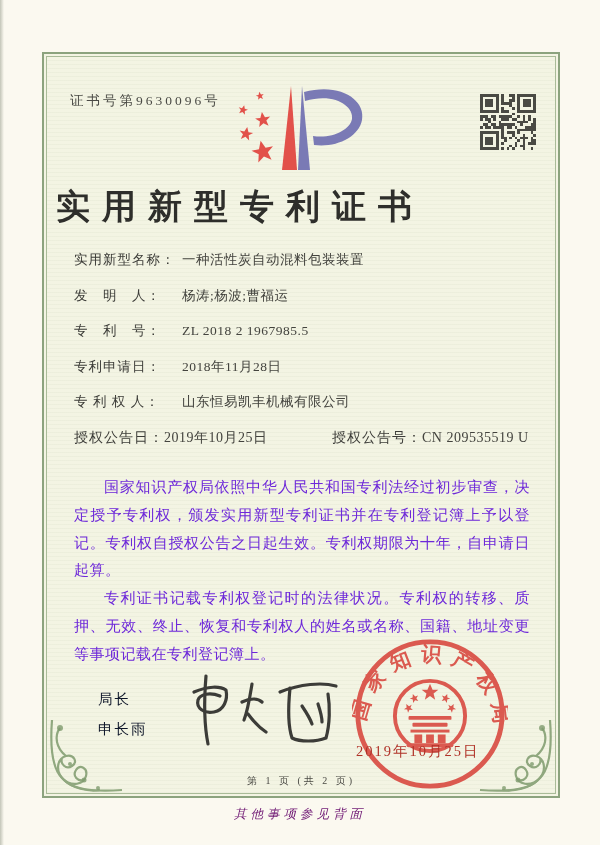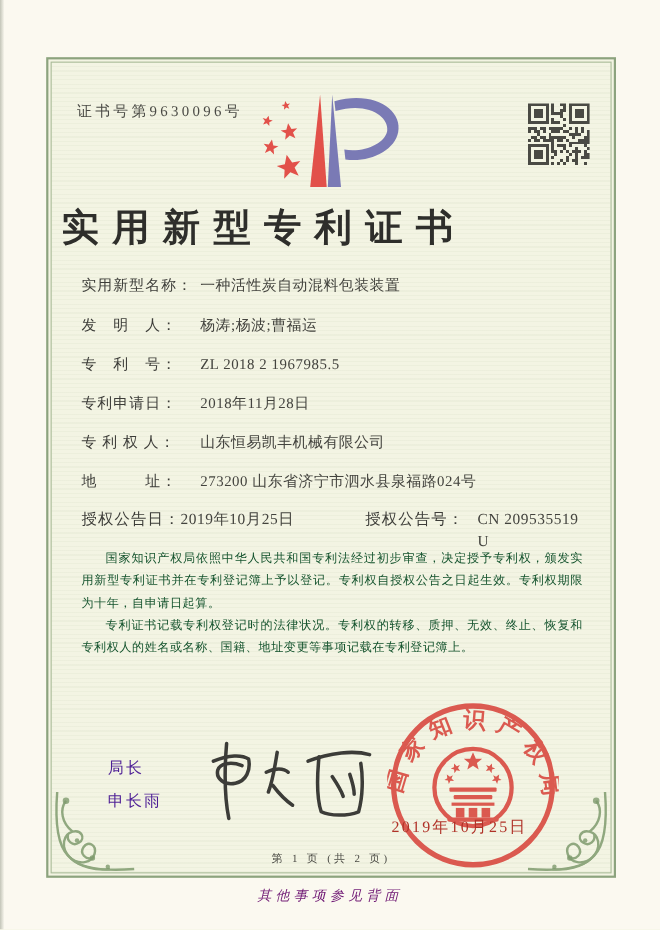--- a/index.html
+++ b/index.html
@@ -44,32 +44,32 @@
     font-size: 34px; font-weight: 600;
     letter-spacing: 12px; color: #2e2e2b; text-indent: 12px;
   }
 
   .fields { position: absolute; left: 30px; right: 26px; top: 196px; }
   .field-row { display: flex; margin-bottom: 15.5px; font-size: 13.5px; line-height: 20px; }
   .field-label { flex: 0 0 108px; color: #3c3c38; letter-spacing: 1px; white-space: pre; }
   .field-value { color: #43433e; letter-spacing: 0.5px; }
   .grant-row { display: flex; font-size: 14px; line-height: 20px; }
   .grant-left { flex: 0 0 258px; display: flex; }
-  .grant-right { display: flex; gap: 12px; }
+  .grant-right { display: flex; }
 
   .body-text {
-    position: absolute; left: 30px; right: 28px; top: 444px;
-    font-size: 11px; line-height: 1.85; color: #14532d;
+    position: absolute; left: 30px; right: 28px; top: 420px;
+    font-size: 15px; line-height: 1.85; color: #6d28d9;
     text-align: justify; letter-spacing: 0.5px;
   }
   .body-text p { text-indent: 2em; }
 
   .signer {
     position: absolute; left: 54px; top: 630px;
-    font-size: 14.5px; line-height: 30px; color: #4c1d95;
+    font-size: 14.5px; line-height: 30px; color: #0f172a;
     font-family: "Liberation Sans", "DejaVu Sans", sans-serif;
     letter-spacing: 2px;
   }
   .signature { position: absolute; left: 140px; top: 608px; }
 
   .seal { position: absolute; left: 308px; top: 582px; width: 156px; height: 156px; opacity: 0.88; }
   .seal-date {
     position: absolute; left: 312px; top: 688px;
     font-size: 14.5px; color: #b03228; letter-spacing: 2px; white-space: nowrap;
   }
@@ -297,24 +297,20 @@
       <span class="field-value">ZL 2018 2 1967985.5</span>
     </div>
     <div class="field-row">
       <span class="field-label">专利申请日：</span>
       <span class="field-value">2018年11月28日</span>
     </div>
     <div class="field-row">
       <span class="field-label">专 利 权 人：</span>
       <span class="field-value">山东恒易凯丰机械有限公司</span>
     </div>
-    <div class="field-row">
-      <span class="field-label">地　　　址：</span>
-      <span class="field-value">273200 山东省济宁市泗水县泉福路024号</span>
-    </div>
     <div class="grant-row">
       <div class="grant-left">
         <span class="field-label" style="flex-basis:auto">授权公告日：</span>
         <span class="field-value">2019年10月25日</span>
       </div>
       <div class="grant-right">
         <span class="field-label" style="flex-basis:auto">授权公告号：</span>
         <span class="field-value">CN 209535519 U</span>
       </div>
     </div>

